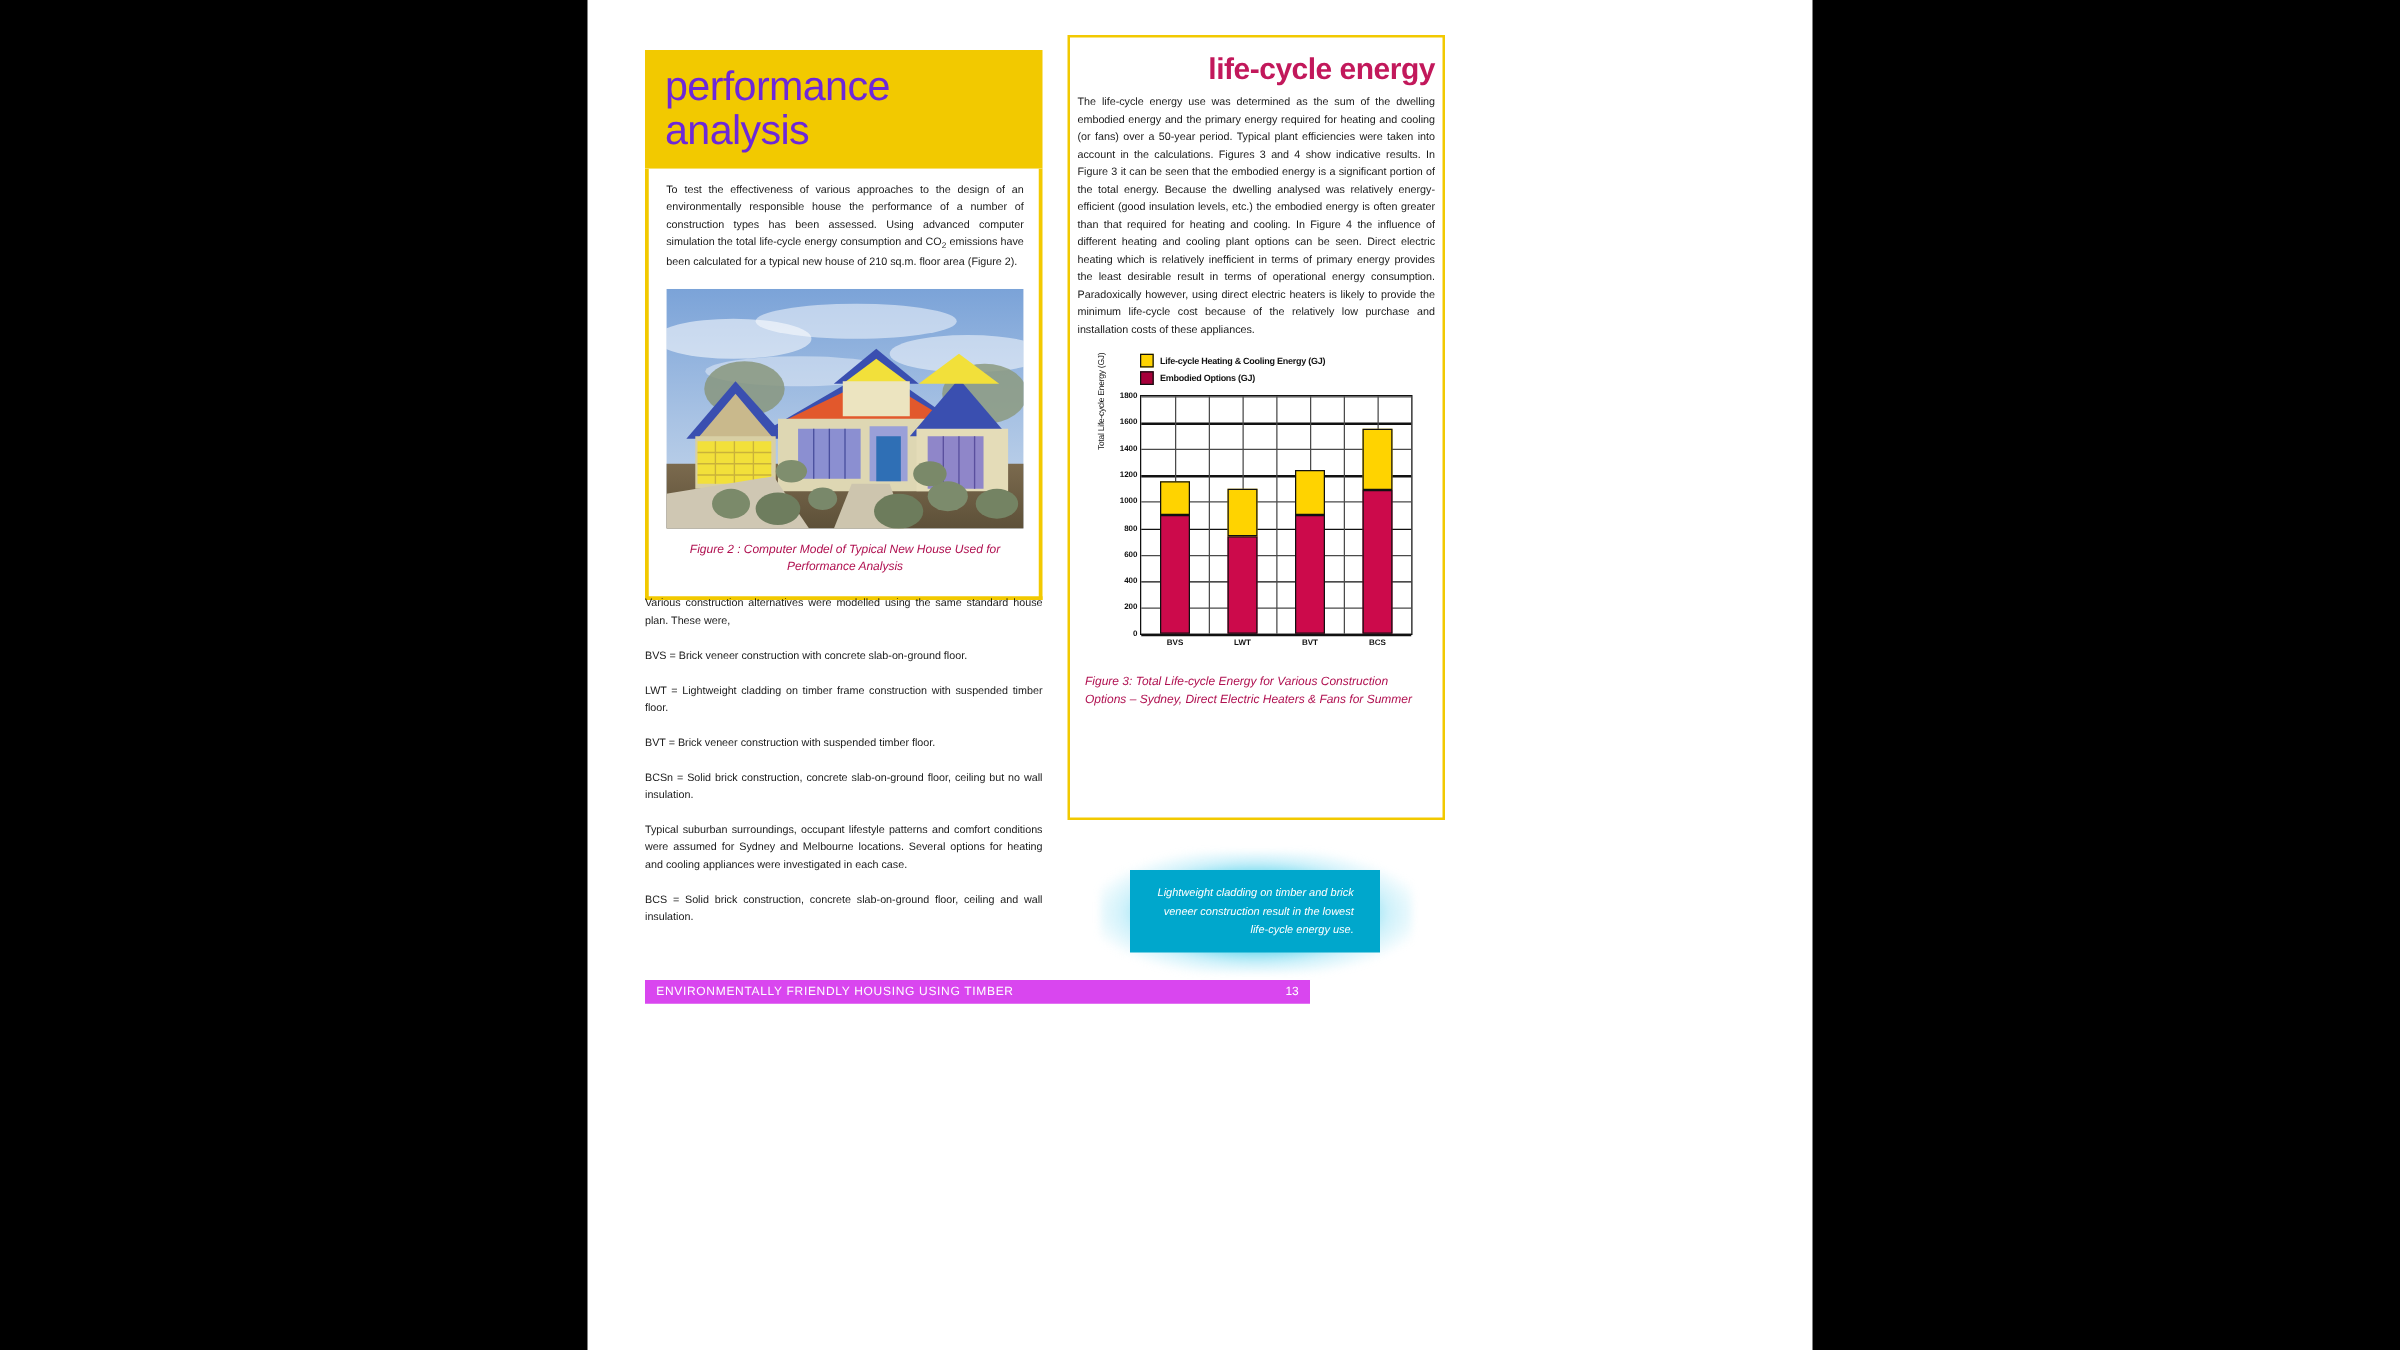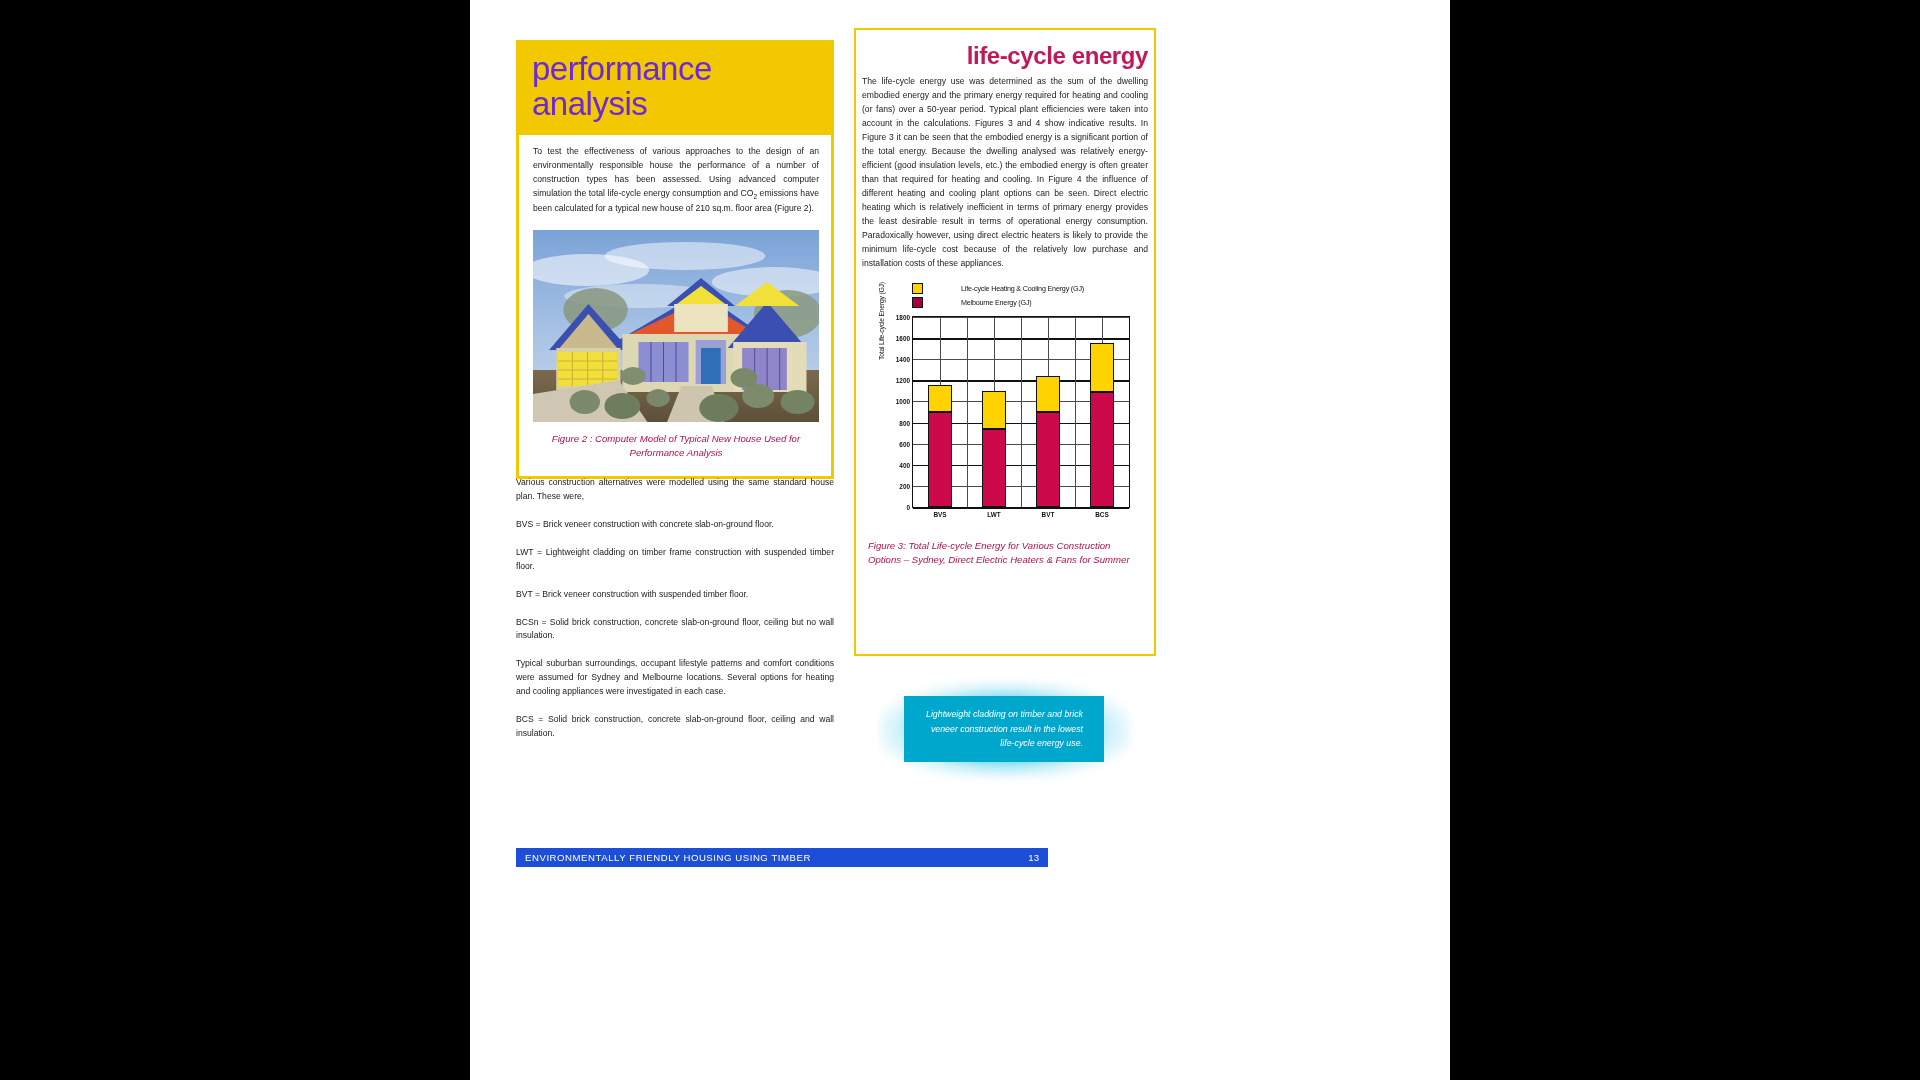--- a/index.html
+++ b/index.html
@@ -92,21 +92,21 @@
   .legend{
     margin:13px 0 4px 0;
     padding-left:50px;
   }
   .legend-row{
     display:flex;align-items:center;gap:5px;margin-bottom:3px;
   }
   .legend-swatch{
     width:9px;height:9px;border:1px solid #111;display:block;
   }
-  .legend-label{font-size:7.2px;color:#111;font-weight:400;letter-spacing:-0.2px;margin-left:33px;}
+  .legend-label{font-size:7.2px;color:#111;font-weight:700;letter-spacing:-0.2px;}
   
   .chart-panel{
     position:relative;
     width:252px;height:218px;
     margin:4px 0 0 18px;
     background:#ffffff;
   }
   .y-axis-title{
     position:absolute;left:-2px;top:48px;
     transform:rotate(-90deg);transform-origin:left top;
@@ -171,22 +171,22 @@
     position:absolute;left:24px;top:14px;width:200px;height:66px;
     background:#00a7cc;
     display:flex;align-items:center;justify-content:center;
   }
   #callout p{
     margin:13px;color:#ffffff;font-style:italic;font-size:8.8px;
     line-height:1.65;text-align:right;padding:0 8px;
   }
   
   #footer{
-    position:absolute;left:46px;top:848px;width:532px;height:19px;
-    background:#1d4ed8;
+    position:absolute;left:46px;top:784px;width:532px;height:19px;
+    background:#d946ef;
     display:flex;align-items:center;justify-content:space-between;
     padding:0 9px;box-sizing:border-box;text-align:center;
   }
   #footer span{
     color:#ffffff;font-size:9.6px;letter-spacing:0.55px;
   }
   #footer .pg{font-size:9.6px;letter-spacing:0;}
 </style>
 </head>
 <body>
@@ -300,21 +300,21 @@
     <h2 class="rc-title">life-cycle energy</h2>
     <p class="rc-text">The life-cycle energy use was determined as the sum of the dwelling embodied energy and the primary energy required for heating and cooling (or fans) over a 50-year period. Typical plant efficiencies were taken into account in the calculations.  Figures 3 and 4 show indicative results.  In Figure 3 it can be seen that the embodied energy is a significant portion of the total energy. Because the dwelling analysed was relatively energy-efficient (good insulation levels, etc.) the embodied energy is often greater than that required for heating and cooling.  In Figure 4 the influence of different heating and cooling plant options can be seen. Direct electric heating which is relatively inefficient in terms of primary energy provides the least desirable result in terms of operational energy consumption. Paradoxically however, using direct electric heaters is likely to provide the minimum life-cycle cost because of the relatively low purchase and installation costs of these appliances.</p>
 
     <div class="legend">
       <div class="legend-row">
         <span class="legend-swatch" style="background:#ffd300"></span>
         <span class="legend-label">Life-cycle Heating &amp; Cooling Energy (GJ)</span>
       </div>
       <div class="legend-row">
         <span class="legend-swatch" style="background:#a6003a"></span>
-        <span class="legend-label">Melbourne Energy (GJ)</span>
+        <span class="legend-label">Embodied Options (GJ)</span>
       </div>
     </div>
 
     <div class="chart-panel">
       <div class="y-axis-title">Total Life-cycle Energy (GJ)</div>
       <div class="plot" id="plot">
           <div class="gridline major" style="top: 100%;"></div>
           <div class="ytick" style="top: 100%;">0</div>
           <div class="gridline" style="top: 88.8889%;"></div>
           <div class="ytick" style="top: 88.8889%;">200</div>

